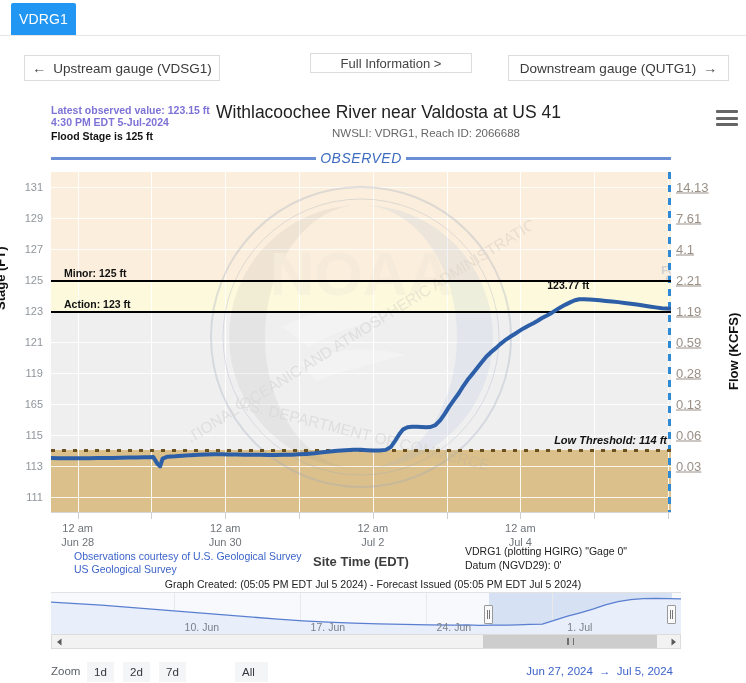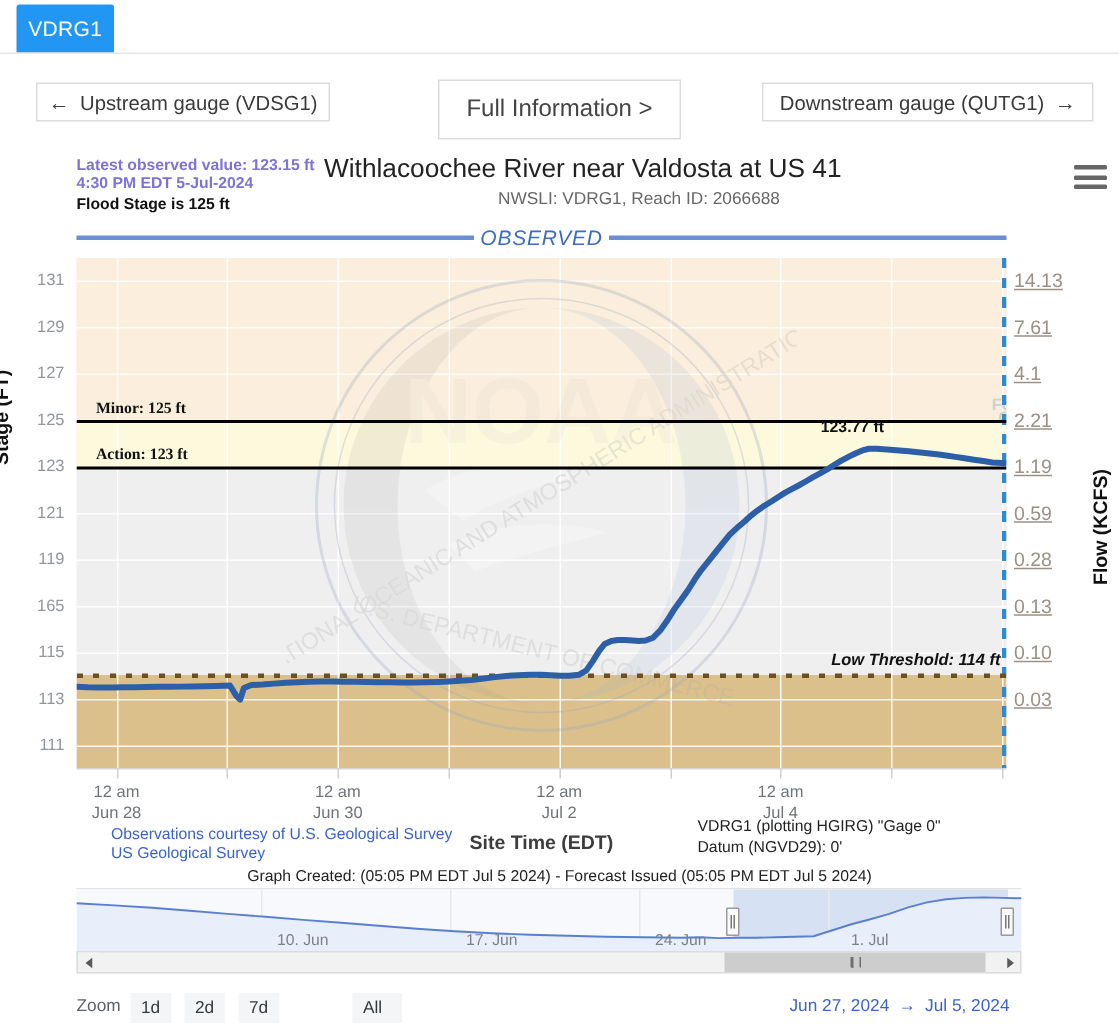--- a/index.html
+++ b/index.html
@@ -30,21 +30,21 @@
   .navrow { position:absolute; left:0; top:55px; width:746px; height:30px; }
   .navbtn {
     position:absolute; height:26px;
     border:1px solid #dcdcdc; background:#fff;
     color:#3a3a3a; font-size:13.5px;
     display:flex; align-items:center; justify-content:center;
     gap:7px; white-space:nowrap; cursor:pointer;
     padding: 0 10px;
   }
   .navbtn.upstream { left:24px; top:0; width:196px; }
-  .navbtn.fullinfo { left:292px; top:-2px; width:162px; height:40px; font-size:16px; color:#444; }
+  .navbtn.fullinfo { left:310px; top:-2px; width:162px; height:20px; font-size:13px; color:#444; }
   .navbtn.downstream{ left:508px; top:0; width:221px; }
   .arrow-glyph { font-size:14px; line-height:1; color:#444; }
 
   
   .latest-block { position:absolute; left:51px; top:104px; width:170px; }
   .latest-line1 { color:#7d72d6; font-size:10.5px; font-weight:bold; line-height:12px; white-space:nowrap;}
   .latest-line2 { color:#7d72d6; font-size:10.5px; font-weight:bold; line-height:13px; }
   .latest-line3 { color:#111; font-size:10.5px; font-weight:bold; line-height:14px; }
 
   .chart-title {
@@ -87,21 +87,20 @@
   .band-normal  { background:#efefef; }
   .band-low     { background:#dbc08b; }
 
   .gridline-h { position:absolute; left:0; width:100%; height:1px; background:rgba(255,255,255,.85); }
   .gridline-v { position:absolute; top:0; height:100%; width:1px; background:rgba(255,255,255,.9); }
 
   .threshold-line { position:absolute; left:0; width:100%; height:1.5px; background:#000; }
   .threshold-label {
     position:absolute; font-size:10.5px; font-weight:bold; color:#111;
     white-space:nowrap;
-    font-family:Liberation Serif, serif;
   }
   .low-dots {
     position:absolute; left:0; width:100%; height:3px;
     background-image: repeating-linear-gradient(to right, #6b5020 0 4px, transparent 4px 11px);
   }
   .low-thresh-label {
     position:absolute; right:4px; font-size:11px; font-weight:bold; font-style:italic;
     color:#111; white-space:nowrap;
   }
 
@@ -353,21 +352,21 @@
 
   <div class="y-axis-right" id="yAxisRight">
       <div class="y-tick-r" style="top: 15.4545px;">14.13</div>
       <div class="y-tick-r" style="top: 46.3636px;">7.61</div>
       <div class="y-tick-r" style="top: 77.2727px;">4.1</div>
       <div class="y-tick-r" style="top: 108.182px;">2.21</div>
       <div class="y-tick-r" style="top: 139.091px;">1.19</div>
       <div class="y-tick-r" style="top: 170px;">0.59</div>
       <div class="y-tick-r" style="top: 200.909px;">0.28</div>
       <div class="y-tick-r" style="top: 231.818px;">0.13</div>
-      <div class="y-tick-r" style="top: 262.727px;">0.10</div>
+      <div class="y-tick-r" style="top: 262.727px;">0.06</div>
       <div class="y-tick-r" style="top: 293.636px;">0.03</div>
     </div>
   <div class="axis-title-right">Flow (KCFS)</div>
 
   <div class="x-axis" id="xAxis">
     <div class="x-axis-baseline"></div>
   <div class="x-tickmark" style="left: 26.66px;"></div>
       <div class="x-tick-lbl" style="left: 26.66px;"><span>12 am</span><br><span>Jun 28</span></div>
       <div class="x-tickmark" style="left: 174.22px;"></div>
       <div class="x-tick-lbl" style="left: 174.22px;"><span>12 am</span><br><span>Jun 30</span></div>

